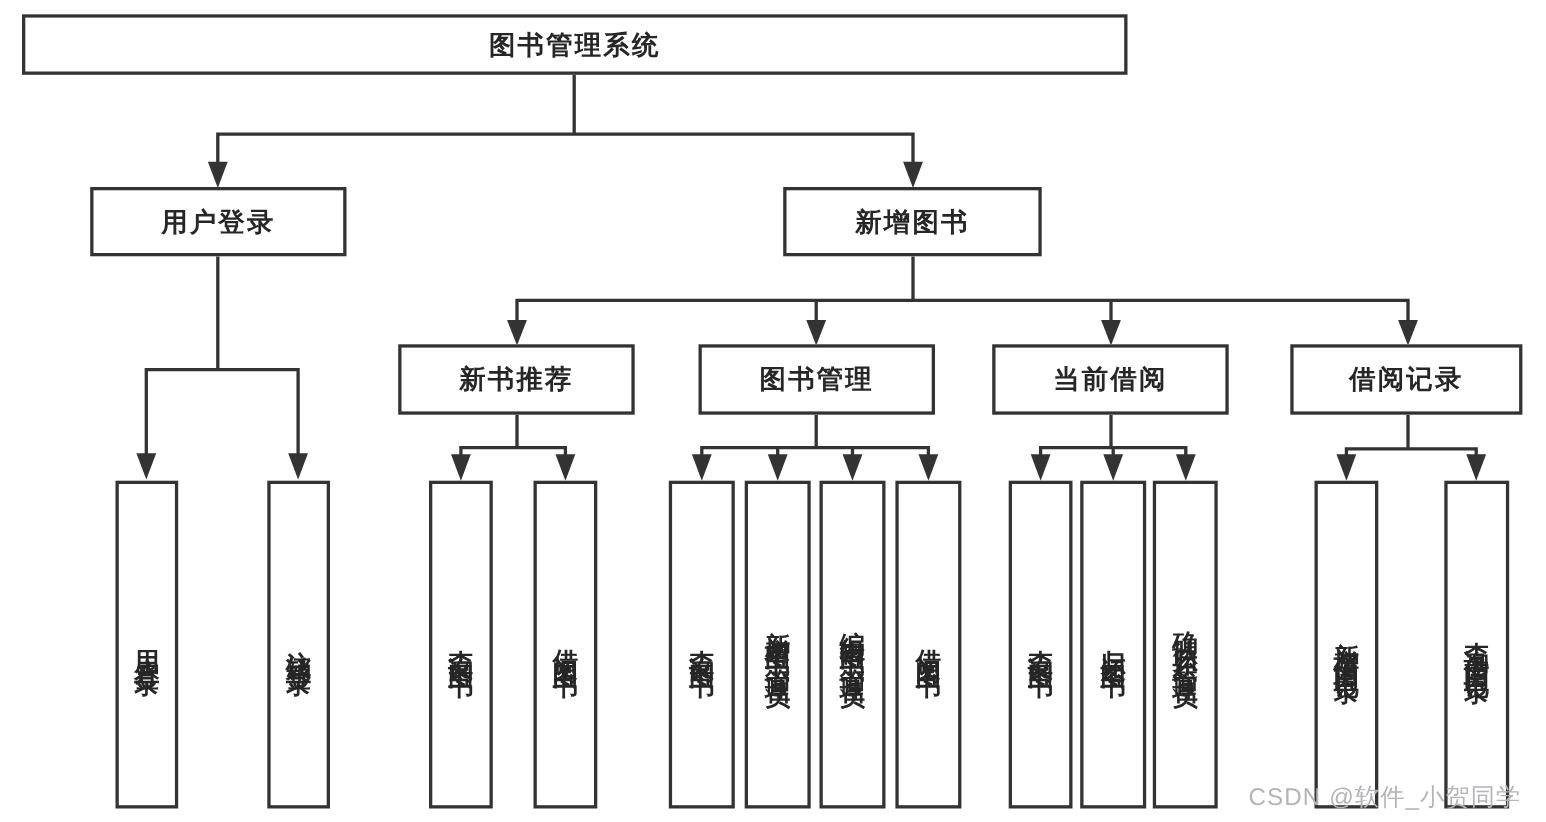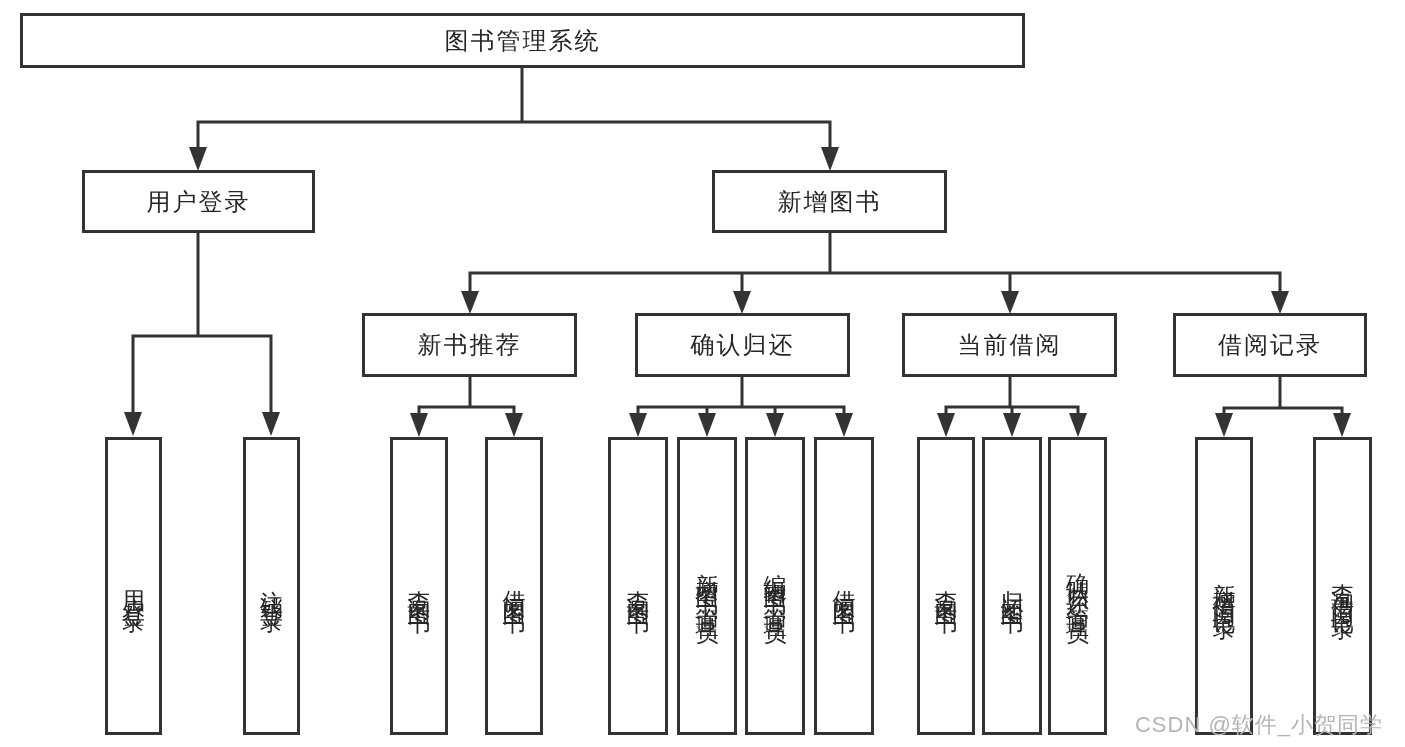--- a/index.html
+++ b/index.html
@@ -10,21 +10,21 @@
     color:var(--text,#262626);
   }
   .stage{position:absolute;inset:0;}
   .wires{position:absolute;left:0;top:0;z-index:0;}
   .wires line,.wires path,.wires polyline{stroke:var(--line,#333333);stroke-width:3;fill:none;}
   .wires polygon{fill:var(--line,#333333);stroke:none;}
   .box{
     position:absolute;box-sizing:border-box;
     border:3px solid var(--line,#333333);
     background:#ffffff;z-index:1;
-    display:flex;align-items:center;justify-content:center;
+    display:flex;align-items:center;justify-content:center;font-weight:bold;
   }
   .hbox{font-size:24px;letter-spacing:2px;white-space:nowrap;}
   .vtext{
     writing-mode:vertical-rl;text-orientation:mixed;
     font-size:23px;letter-spacing:7px;line-height:1;white-space:nowrap;
   }
   .watermark{
     position:absolute;right:22px;bottom:7px;z-index:2;
     font-size:22px;letter-spacing:1px;
     color:var(--watermark,#b4b4b8);white-space:nowrap;
@@ -91,26 +91,26 @@
     <span>用户登录</span>
   </div>
   <div class="box hbox" style="left:712px;top:170px;width:235px;height:63px;">
     <span>新增图书</span>
   </div>
 
   <div class="box hbox" style="left:362px;top:313px;width:215px;height:64px;text-align:center;">
     <span>新书推荐</span>
   </div>
   <div class="box hbox" style="left:635px;top:313px;width:215px;height:64px;">
-    <span>确认归还</span>
+    <span>图书管理</span>
   </div>
   <div class="box hbox" style="left:902px;top:313px;width:215px;height:64px;text-align:right;">
     <span>当前借阅</span>
   </div>
-  <div class="box hbox" style="left:1173px;top:313px;width:194px;height:64px;">
+  <div class="box hbox" style="left:1173px;top:313px;width:211px;height:64px;">
     <span>借阅记录</span>
   </div>
 
   <div class="box" style="left:105px;top:437px;width:57px;height:298px;">
     <span class="vtext">用户登录</span>
   </div>
   <div class="box" style="left:243px;top:437px;width:57px;height:298px;">
     <span class="vtext">注销登录</span>
   </div>
 

